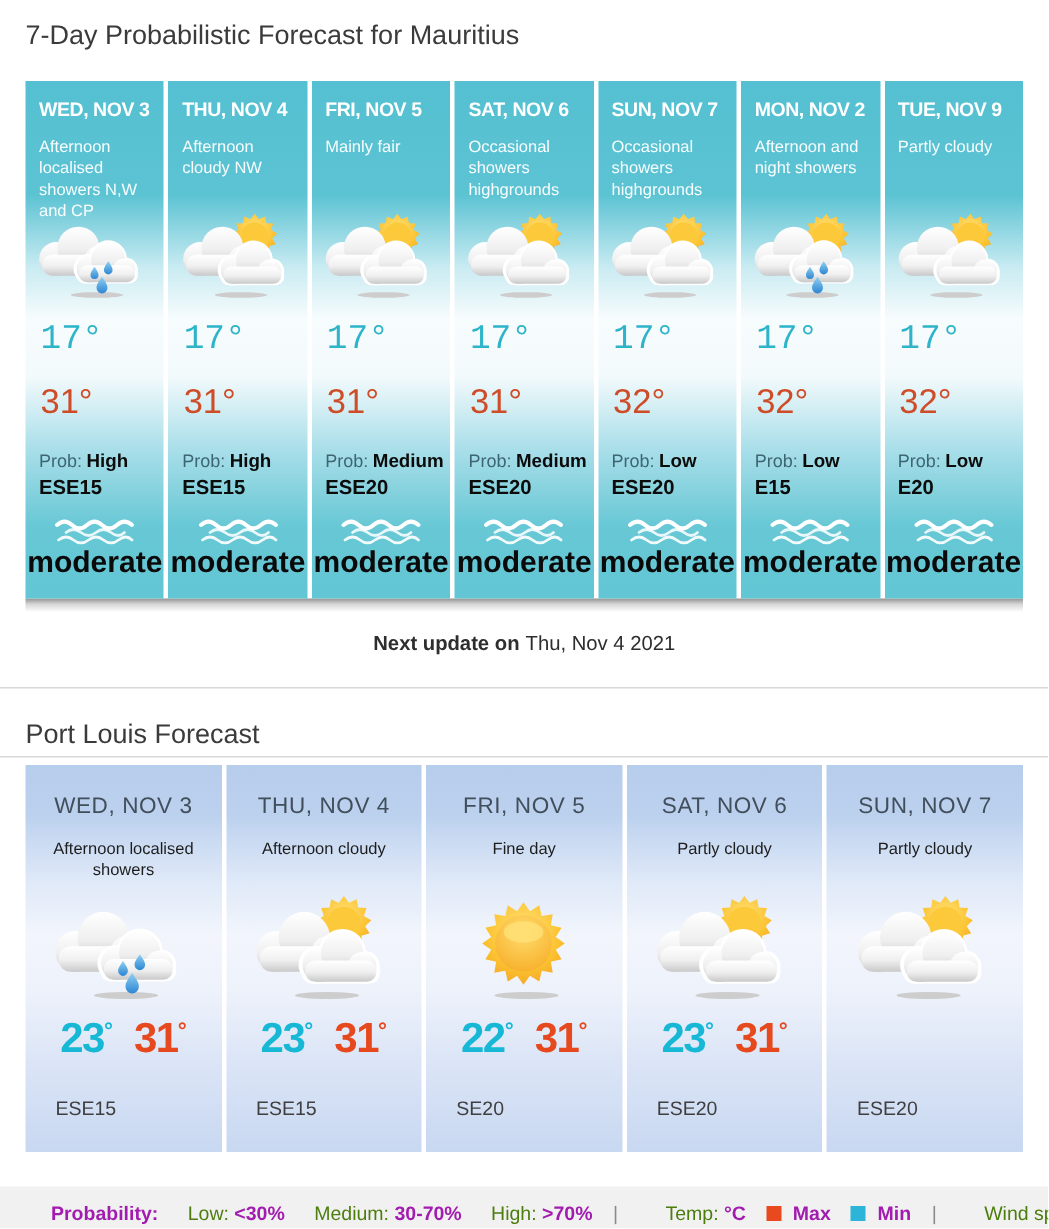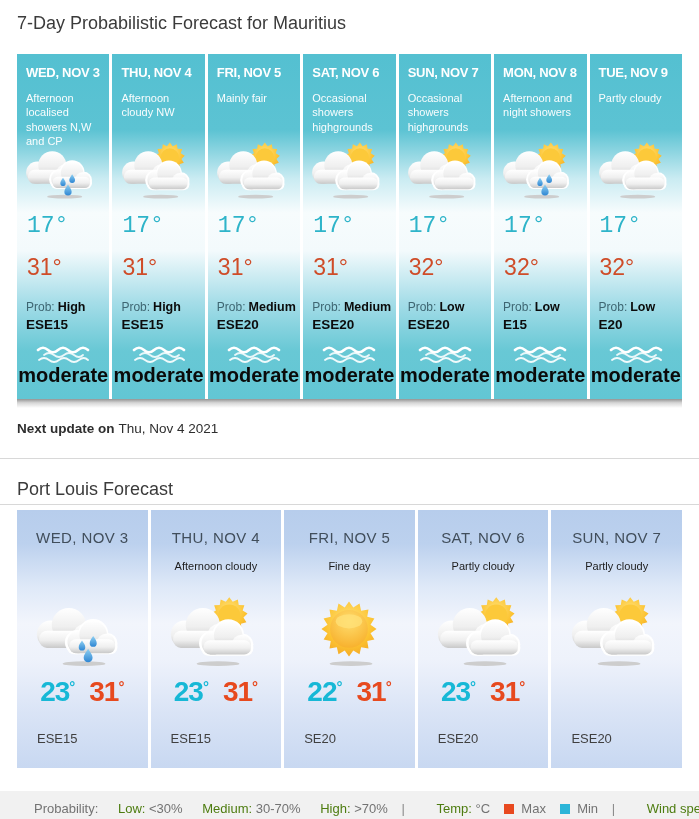--- a/index.html
+++ b/index.html
@@ -21,21 +21,21 @@
   .s1-icon svg{width:84px;height:60px;}
   .s1-min{position:absolute;top:159px;left:10px;font-size:23px;color:#2eb4c9;font-family:Liberation Mono, monospace;}
   .s1-max{position:absolute;top:200px;left:10px;font-size:23px;color:#cf4c28;text-align:center;}
   .s1-prob{position:absolute;top:246px;left:9px;font-size:12px;color:#3e6672;}
   .s1-prob b{color:#0b0b0b;font-size:12.5px;margin-left:3px;}
   .s1-wind{position:absolute;top:263px;left:9px;font-weight:700;font-size:13.5px;color:#0c0c0c;}
   .s1-wave{position:absolute;top:291px;left:0;right:0;display:flex;justify-content:center;}
   .s1-sea{position:absolute;top:310px;left:0;right:0;text-align:center;font-weight:700;font-size:20px;color:#0a0a0a;}
   .s1-shadow{height:9px;background:linear-gradient(180deg,rgba(40,40,40,.5) 0%,rgba(95,95,95,.26) 42%,rgba(255,255,255,0) 100%);}
 
-  .next-update{margin-top:13px;text-align:left;font-size:13.5px;color:#2e2e2e;}
+  .next-update{margin-top:13px;text-align:center;font-size:13.5px;color:#2e2e2e;}
   .next-update b{font-weight:700;margin-right:4px;}
 
   .sep{border:0;border-top:1px solid #d8d8d8;margin:0;}
   .sep-1{margin-top:22px;}
   .sep-2{margin-top:4px;}
 
   
   .s2-row{display:flex;gap:3px;margin-top:5px;}
   .s2-col{position:relative;flex:1;height:258px;
     background:linear-gradient(180deg,#b7cdec 0%,#bcd1ee 13%,#dfe9f8 30%,#f2f5fc 44%,#eef2fb 58%,#dae4f6 78%,#c8d8f1 100%);}
@@ -45,21 +45,21 @@
   .s2-icon svg{width:102px;height:74px;}
   .s2-temps{position:absolute;top:166px;left:0;width:100%;text-align:center;font-weight:700;font-size:28px;letter-spacing:-1px;}
   .s2-min{color:#17b8d6;}
   .s2-max{color:#e7491e;margin-left:14px;}
   .deg{font-size:15px;vertical-align:9px;letter-spacing:0;}
   .s2-wind{position:absolute;top:221px;left:20px;font-size:13px;color:#3f3f3f;}
 
   
   .legend{margin-top:23px;height:40px;background:#f1f1f1;box-sizing:border-box;
     padding:10px 0 0 34px;font-size:13px;color:#666;white-space:nowrap;}
-  .lg-strong{color:#737373;font-weight:400;margin-top:32px;}
+  .lg-strong{color:#a21caf;font-weight:700;margin-top:32px;}
   .lg-label{color:#4d7c0f;margin-left:16px;}
   .lg-first{margin-left:18px;}
   .lg-pipe{color:#8a8a8a;margin:0 10px;}
   .sw{display:inline-block;width:10px;height:10px;margin:0 4px 0 10px;vertical-align:-1px;}
   .sw-max{background:#e8491f;}
   .sw-min{background:#2cb5d8;}
 </style>
 </head>
 <body>
 
@@ -321,21 +321,21 @@
     <div class="s1-wave">
       <svg width="56" height="18" viewBox="0 0 56 18" fill="none" stroke="#fff" stroke-linecap="round">
         <path d="M3,5 q5,-4.5 10,0 t10,0 t10,0 t10,0 t10,0" stroke-width="2.6"></path>
         <path d="M9,10 q5,-4 10,0 t10,0 t10,0 t9,0" stroke-width="1.8" opacity=".85"></path>
         <path d="M4,15 q5,-4 10,0 t10,0 t10,0 t10,0 t9,0" stroke-width="1.8" opacity=".9"></path>
       </svg>
     </div>
     <div class="s1-sea">moderate</div>
   </div>
         <div class="s1-col">
-    <div class="s1-date">MON, NOV 8</div>
+    <div class="s1-date">MON, NOV 2</div>
     <div class="s1-desc">Afternoon and night showers</div>
     <div class="s1-icon">
             <svg viewBox="0 0 100 72">
               <ellipse cx="52" cy="68" rx="21" ry="2.3" fill="#cdcdcd"></ellipse>
               <path d="M63.0,3.0L66.4,7.4L71.4,5.1L72.3,10.5L77.8,10.8L76.1,16.0L80.9,18.8L76.9,22.7L79.8,27.4L74.5,29.0L74.9,34.5L69.5,33.4L67.3,38.5L63.0,35.0L58.7,38.5L56.5,33.4L51.1,34.5L51.5,29.0L46.2,27.4L49.1,22.7L45.1,18.8L49.9,16.0L48.2,10.8L53.7,10.5L54.6,5.1L59.6,7.4Z" fill="url(#sunG)"></path>
               <circle cx="63" cy="21" r="11" fill="#fcc93a"></circle>
               <g transform="translate(36,38) scale(1.12)">
                 <g fill="url(#cloudG)">
                   <circle cx="-15" cy="1" r="12"></circle>
                   <circle cx="1" cy="-7" r="15"></circle>
@@ -436,20 +436,21 @@
   <div class="content">
     <h2 class="title title-2">Port Louis Forecast</h2>
   </div>
 
   <hr class="sep sep-2">
 
   <div class="content">
     <div class="s2-row">
         <div class="s2-col">
     <div class="s2-date">WED, NOV 3</div>
+    <div class="s2-desc">Afternoon localised showers</div>
     <div class="s2-icon">
             <svg viewBox="0 0 100 72">
               <ellipse cx="52" cy="68" rx="21" ry="2.3" fill="#cdcdcd"></ellipse>
               <g transform="translate(36,38) scale(1.12)">
                 <g fill="url(#cloudG)">
                   <circle cx="-15" cy="1" r="12"></circle>
                   <circle cx="1" cy="-7" r="15"></circle>
                   <circle cx="15" cy="2" r="10"></circle>
                   <rect x="-25" y="-2" width="50" height="15" rx="7"></rect>
                 </g>

